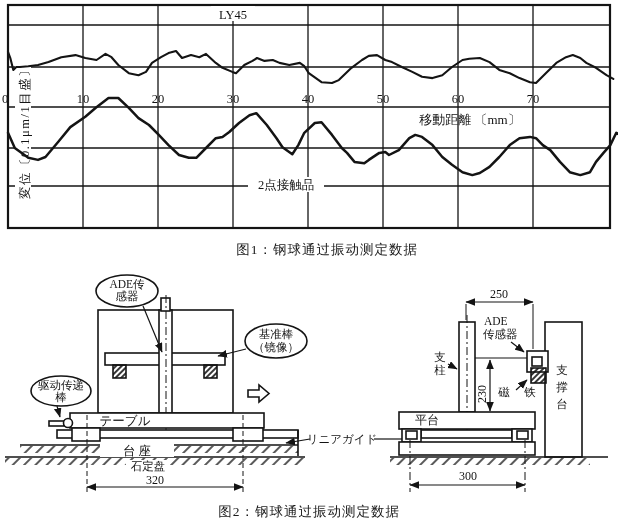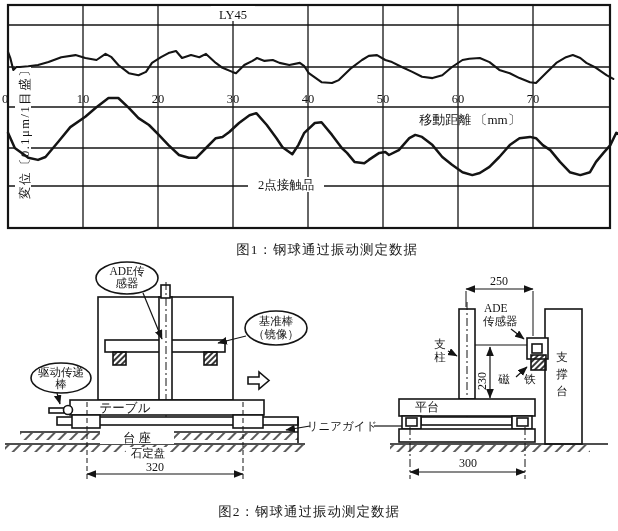--- a/index.html
+++ b/index.html
@@ -1,20 +1,20 @@
 <!DOCTYPE html>
 <html><head>
 <meta charset="utf-8">
 <style>
   html,body{margin:0;padding:0;}
   body{width:618px;height:531px;position:relative;background:#ffffff;overflow:hidden;
        font-family:"Liberation Serif", serif;color:#141414;}
   svg text{font-family:"Liberation Serif", serif;fill:#141414;}
   #chart-wrap{position:absolute;left:0;top:0;width:618px;height:240px;}
-  #diagram-wrap{position:absolute;left:0;top:247px;width:618px;height:243px;}
+  #diagram-wrap{position:absolute;left:0;top:260px;width:618px;height:243px;}
   .caption{position:absolute;left:0;width:618px;text-align:center;font-size:13.5px;
            letter-spacing:1px;color:#1a1a1a;}
   #cap1{top:241px;margin-left:18px;}
   #cap2{top:503px;}
 </style>
 </head>
 <body>
 
 <div id="chart-wrap">
   <svg id="chart-svg" width="618" height="240" viewBox="0 0 618 240">

